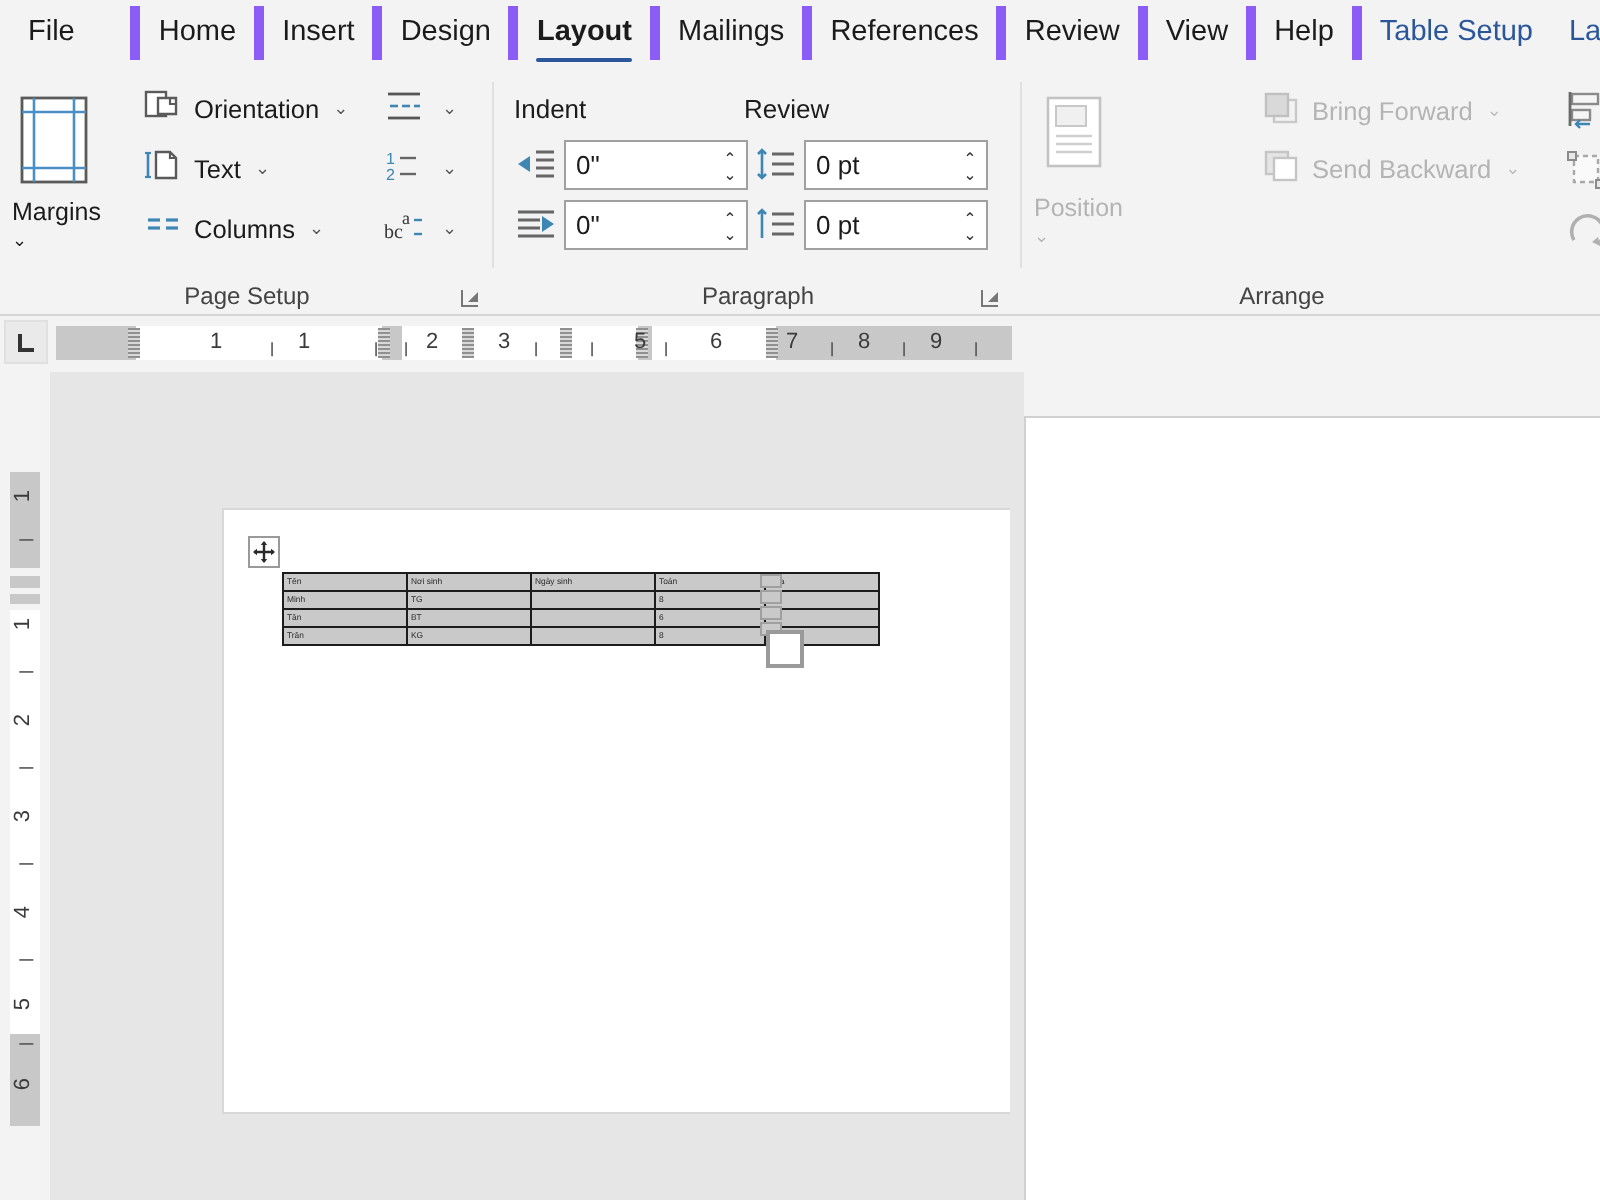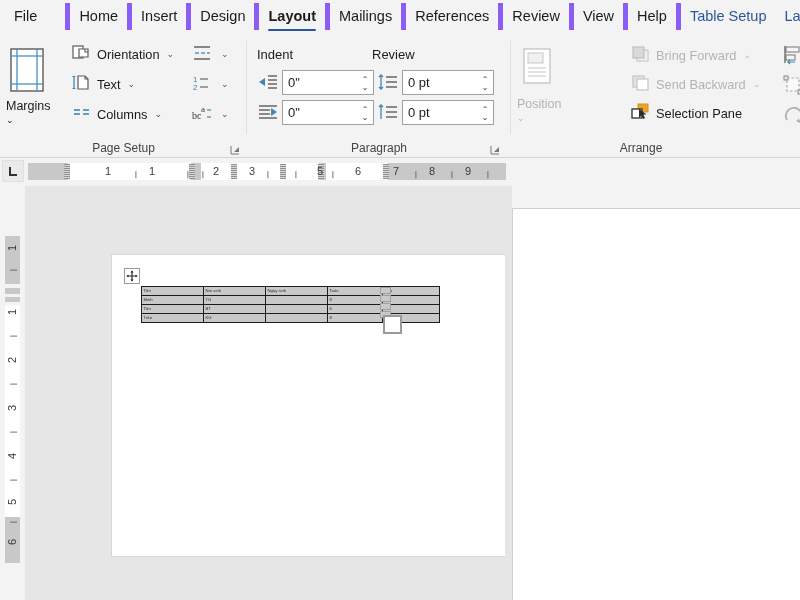--- a/index.html
+++ b/index.html
@@ -424,30 +424,20 @@
         <span>
           <svg width="20" height="18" viewBox="0 0 20 18">
             <rect x="2" y="2" width="11" height="11" fill="#e4e4e4" stroke="#c5c5c5" stroke-width="1.2"></rect>
             <rect x="6" y="5" width="11" height="11" fill="#fff" stroke="#c5c5c5" stroke-width="1.2"></rect>
           </svg>
         </span>
         <span>Send Backward</span>
         <span class="chev2">⌄</span>
       </div>
 
-      <div class="smallbtn" style="left:120px;top:69px">
-        <span>
-          <svg width="20" height="18" viewBox="0 0 20 18">
-            <rect x="7" y="1" width="10" height="8" fill="#f0a32c" stroke="#d98f1c" stroke-width="1"></rect>
-            <rect x="1" y="6" width="10" height="9" fill="#fff" stroke="#2a2a2a" stroke-width="1.3"></rect>
-            <path d="M8 6 l0 9 l2.6 -2.6 l1.7 3.6 l1.7 -0.9 l-1.7 -3.5 l3.3 -0.2 z" fill="#2a2a2a"></path>
-          </svg>
-        </span>
-        <span>Selection Pane</span>
-      </div>
 
       <div style="position:absolute;left:272px;top:12px">
         <svg width="22" height="20" viewBox="0 0 22 20">
           <rect x="3" y="2" width="13" height="5" fill="#f5f5f5" stroke="#8a8a8a" stroke-width="1.2"></rect>
           <rect x="3" y="10" width="9" height="5" fill="#f5f5f5" stroke="#8a8a8a" stroke-width="1.2"></rect>
           <line x1="2" y1="1" x2="2" y2="18" stroke="#6a6a6a" stroke-width="1.4"></line>
           <path d="M12 17 h-7 m2 -2 l-2 2 l2 2" fill="none" stroke="#3e87b5" stroke-width="1.2"></path>
         </svg>
       </div>
       <div style="position:absolute;left:272px;top:42px">

